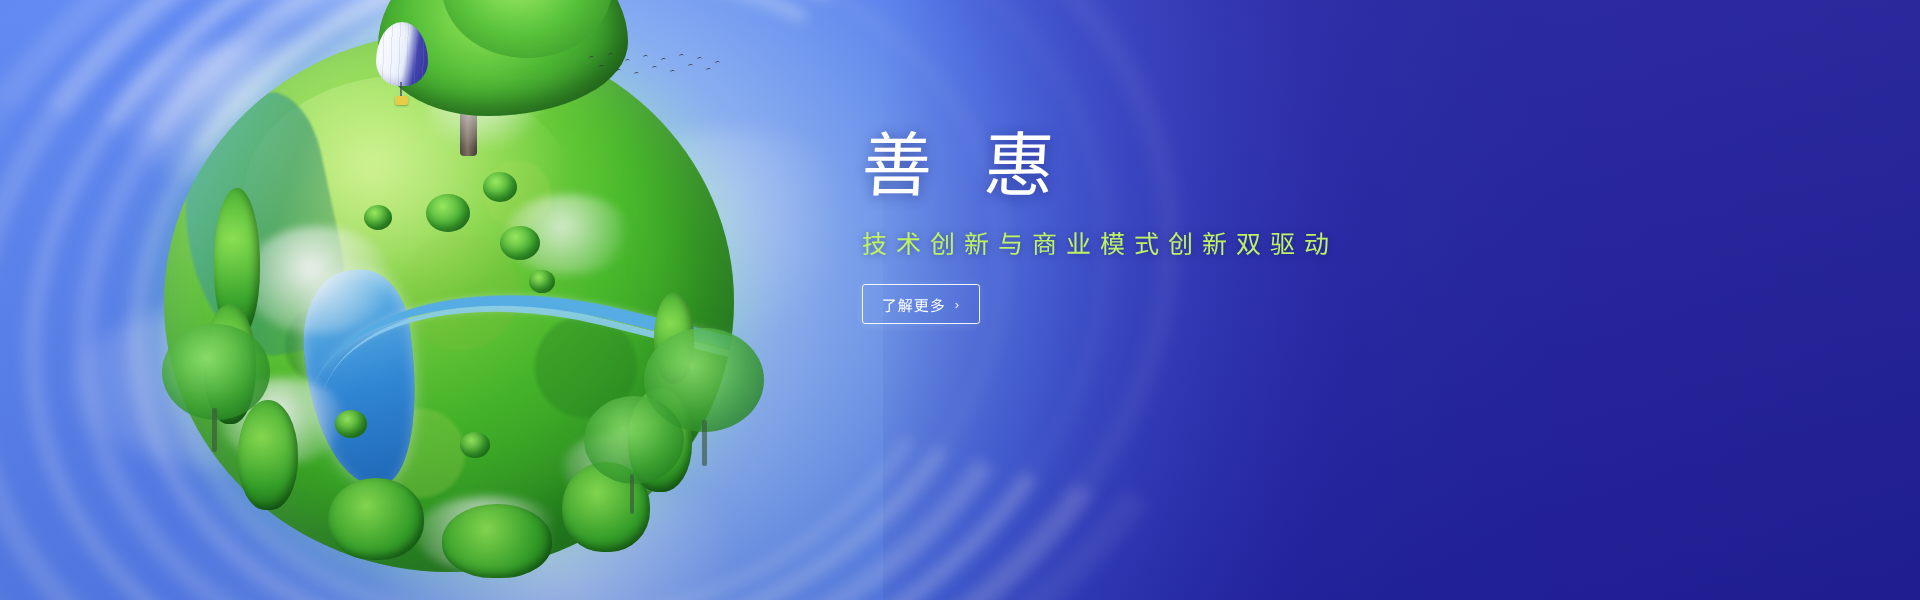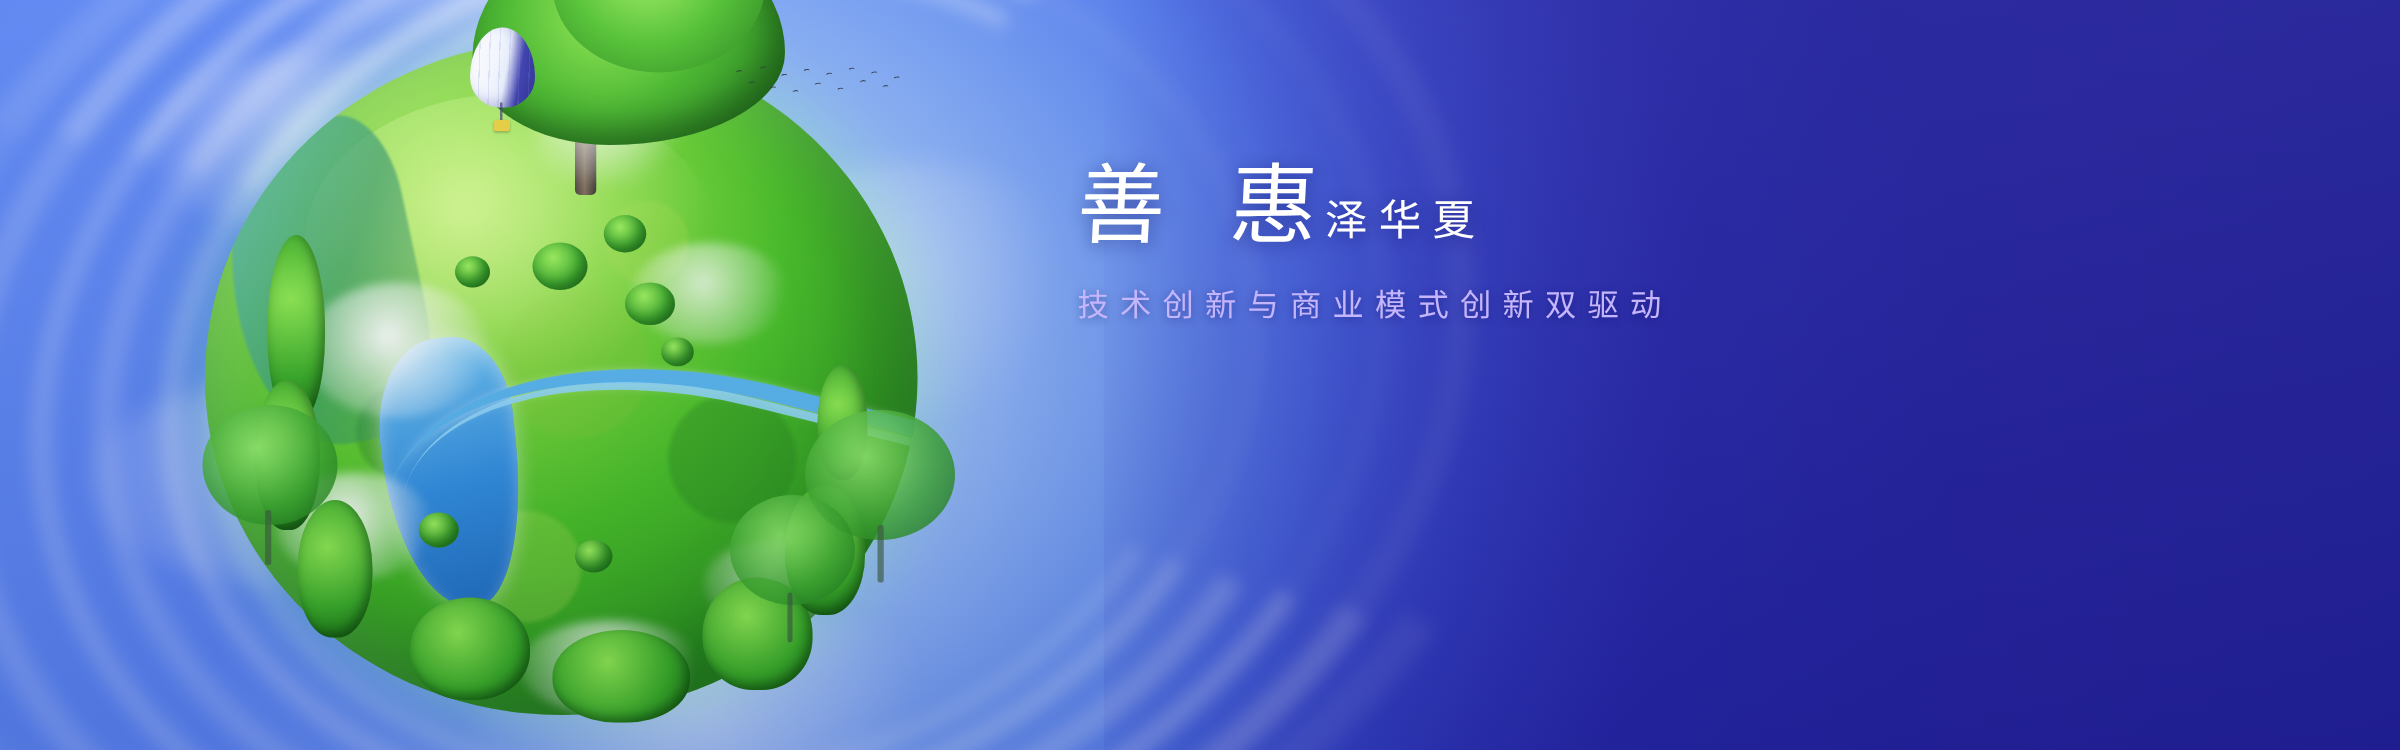--- a/index.html
+++ b/index.html
@@ -189,21 +189,21 @@
   .small{
     font-family:"Liberation Sans","DejaVu Sans",sans-serif;
     font-size:34px;line-height:1;font-weight:400;
     letter-spacing:9px;
     padding-bottom:8px;
   }
   .gap{width:46px;display:inline-block;}
   .subtitle{
     margin-top:22px;
     font-size:25px;letter-spacing:9px;font-weight:400;
-    color:#c4b5fd;
+    color:#bef264;
     text-shadow:0 1px 8px rgba(10,10,90,.4);
   }
   .desc{
     margin-top:20px;
     font-size:18px;letter-spacing:.6px;font-weight:400;
     color:#eef2ff;
     text-shadow:0 1px 6px rgba(10,10,90,.35);
   }
   .cta{
     margin-top:24px;
@@ -321,21 +321,24 @@
   </div>
 
   <div class="vignette"></div>
 
   <div class="copy">
 
     <div class="headline">
       <span class="big">善</span>
       <span class="gap"></span>
       <span class="big">惠</span>
-      <span class="small">泽华夏</span>
     </div>
 
     <div class="subtitle">技术创新与商业模式创新双驱动</div>
 
 
+    <div class="cta">
+      <span>了解更多</span>
+      <span class="chev">›</span>
+    </div>
 
   </div>
 </div>
 
 </body></html>

